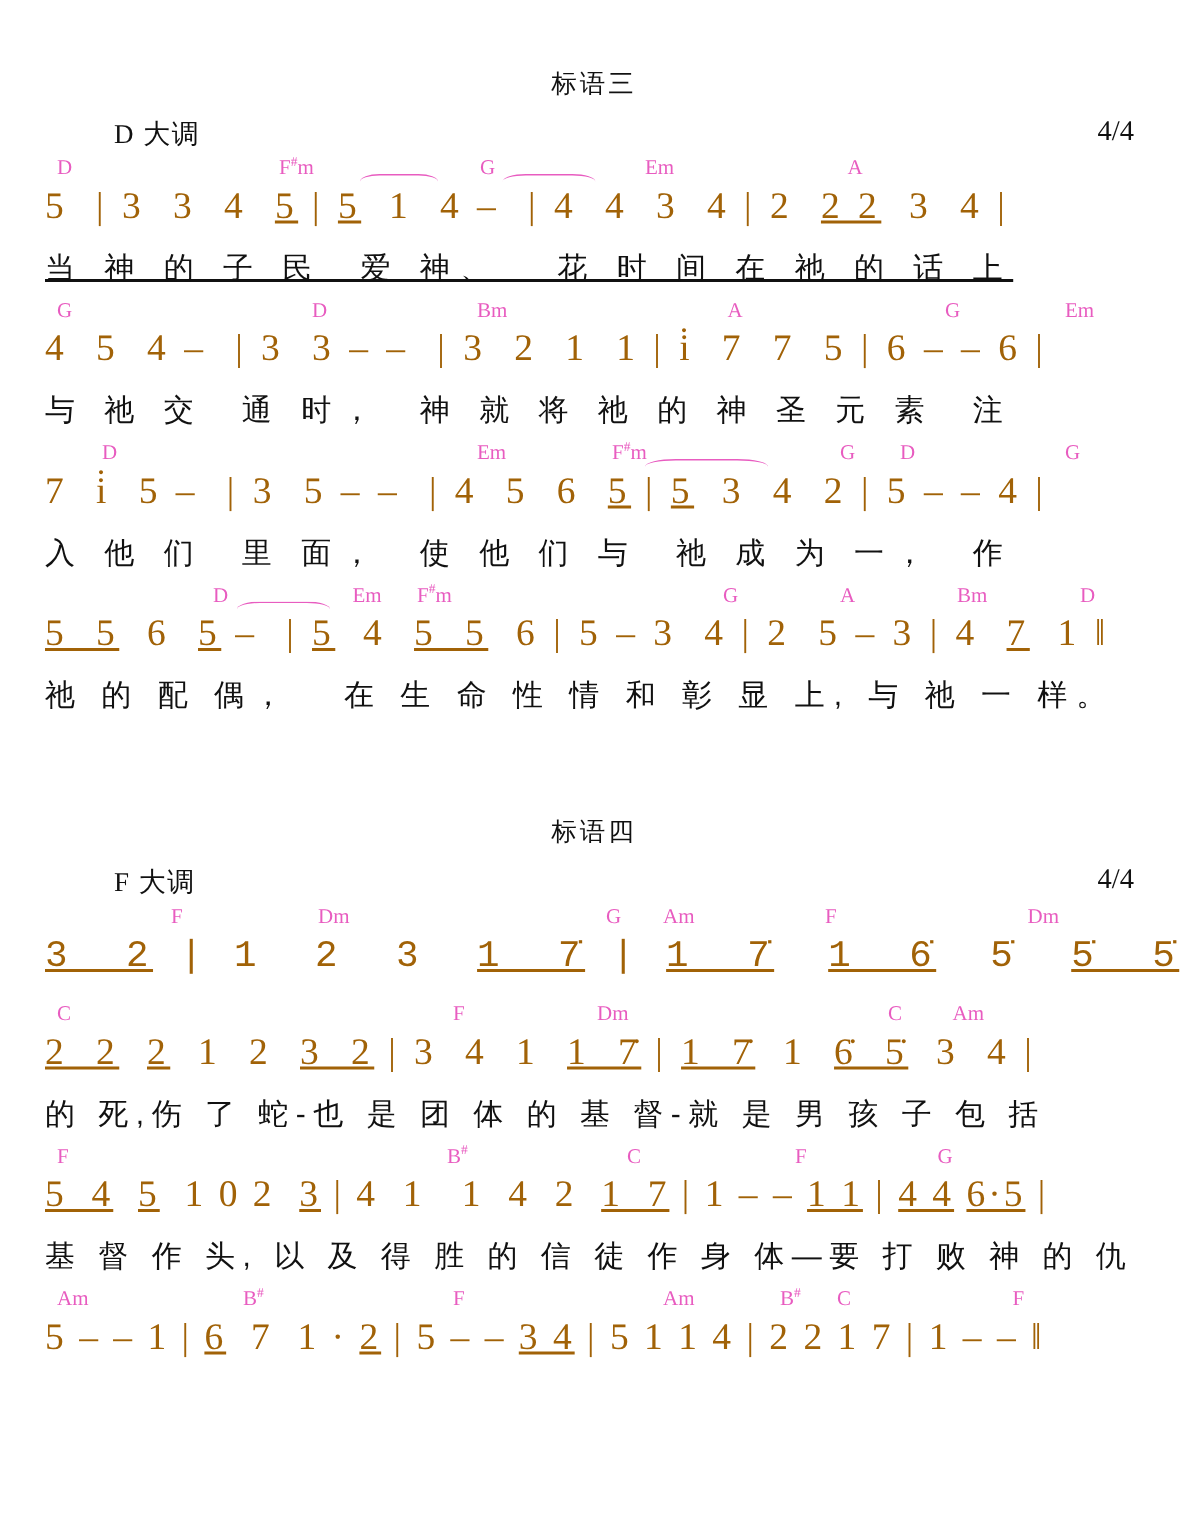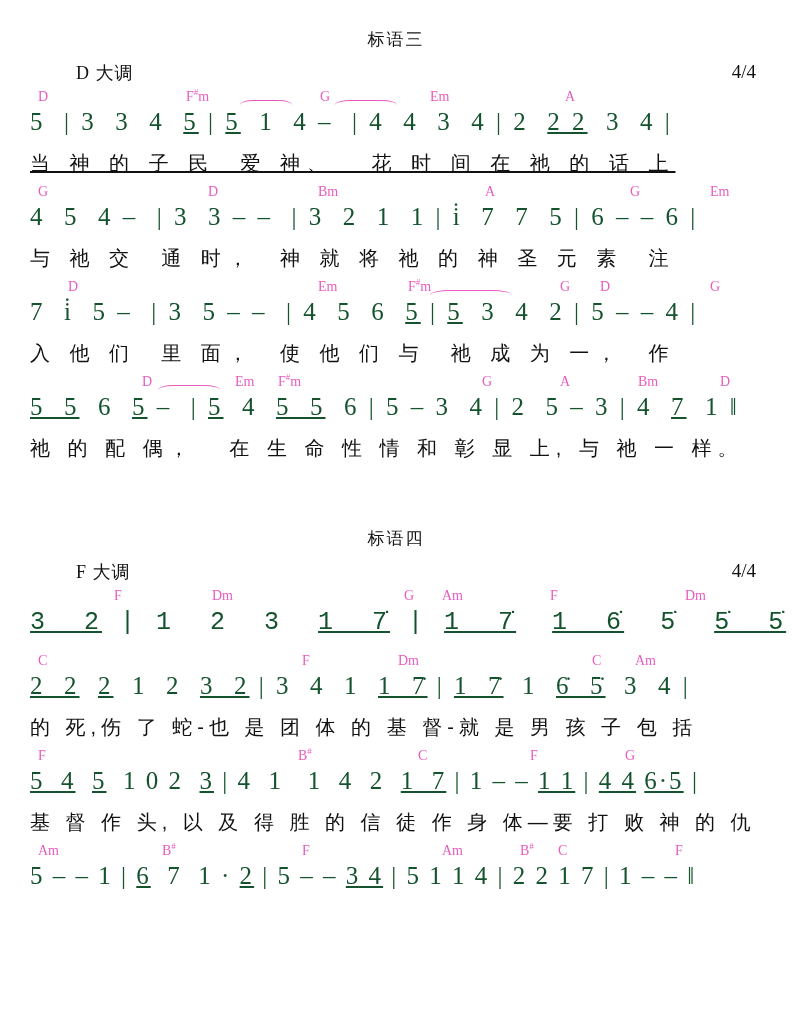--- a/index.html
+++ b/index.html
@@ -76,21 +76,21 @@
   }
   .chord sup {
     font-size: 9px;
     vertical-align: super;
     line-height: 0;
   }
   
   .note-row {
     position: relative;
     height: 40px;
-    color: #14532d;
+    color: #a16207;
     font-size: 25px;
     font-family: "Liberation Serif", serif;
     letter-spacing: 0px;
     white-space: nowrap;
   }
   
   .lyric-row {
     position: relative;
     color: #111;
     font-size: 20px;
@@ -108,21 +108,21 @@
     border-bottom: none;
     height: 9px;
   }
   .gap-lg { height: 58px; }
 </style>
 </head>
 <body>
 
 <div class="page">
 
-  <div class="song" style="padding-top:28px;">
+  <div class="song" style="padding-top:44px;">
     <div class="song-title">标语三</div>
 
     <div class="song-meta">
       <div class="key-label"><span class="big">D 大调</span></div>
       <div class="time-sig">4/4</div>
     </div>
 
     <div class="system" style="margin-top:2px;">
       <div class="chord-row">
         <span class="chord" style="left:8px;">D</span>

